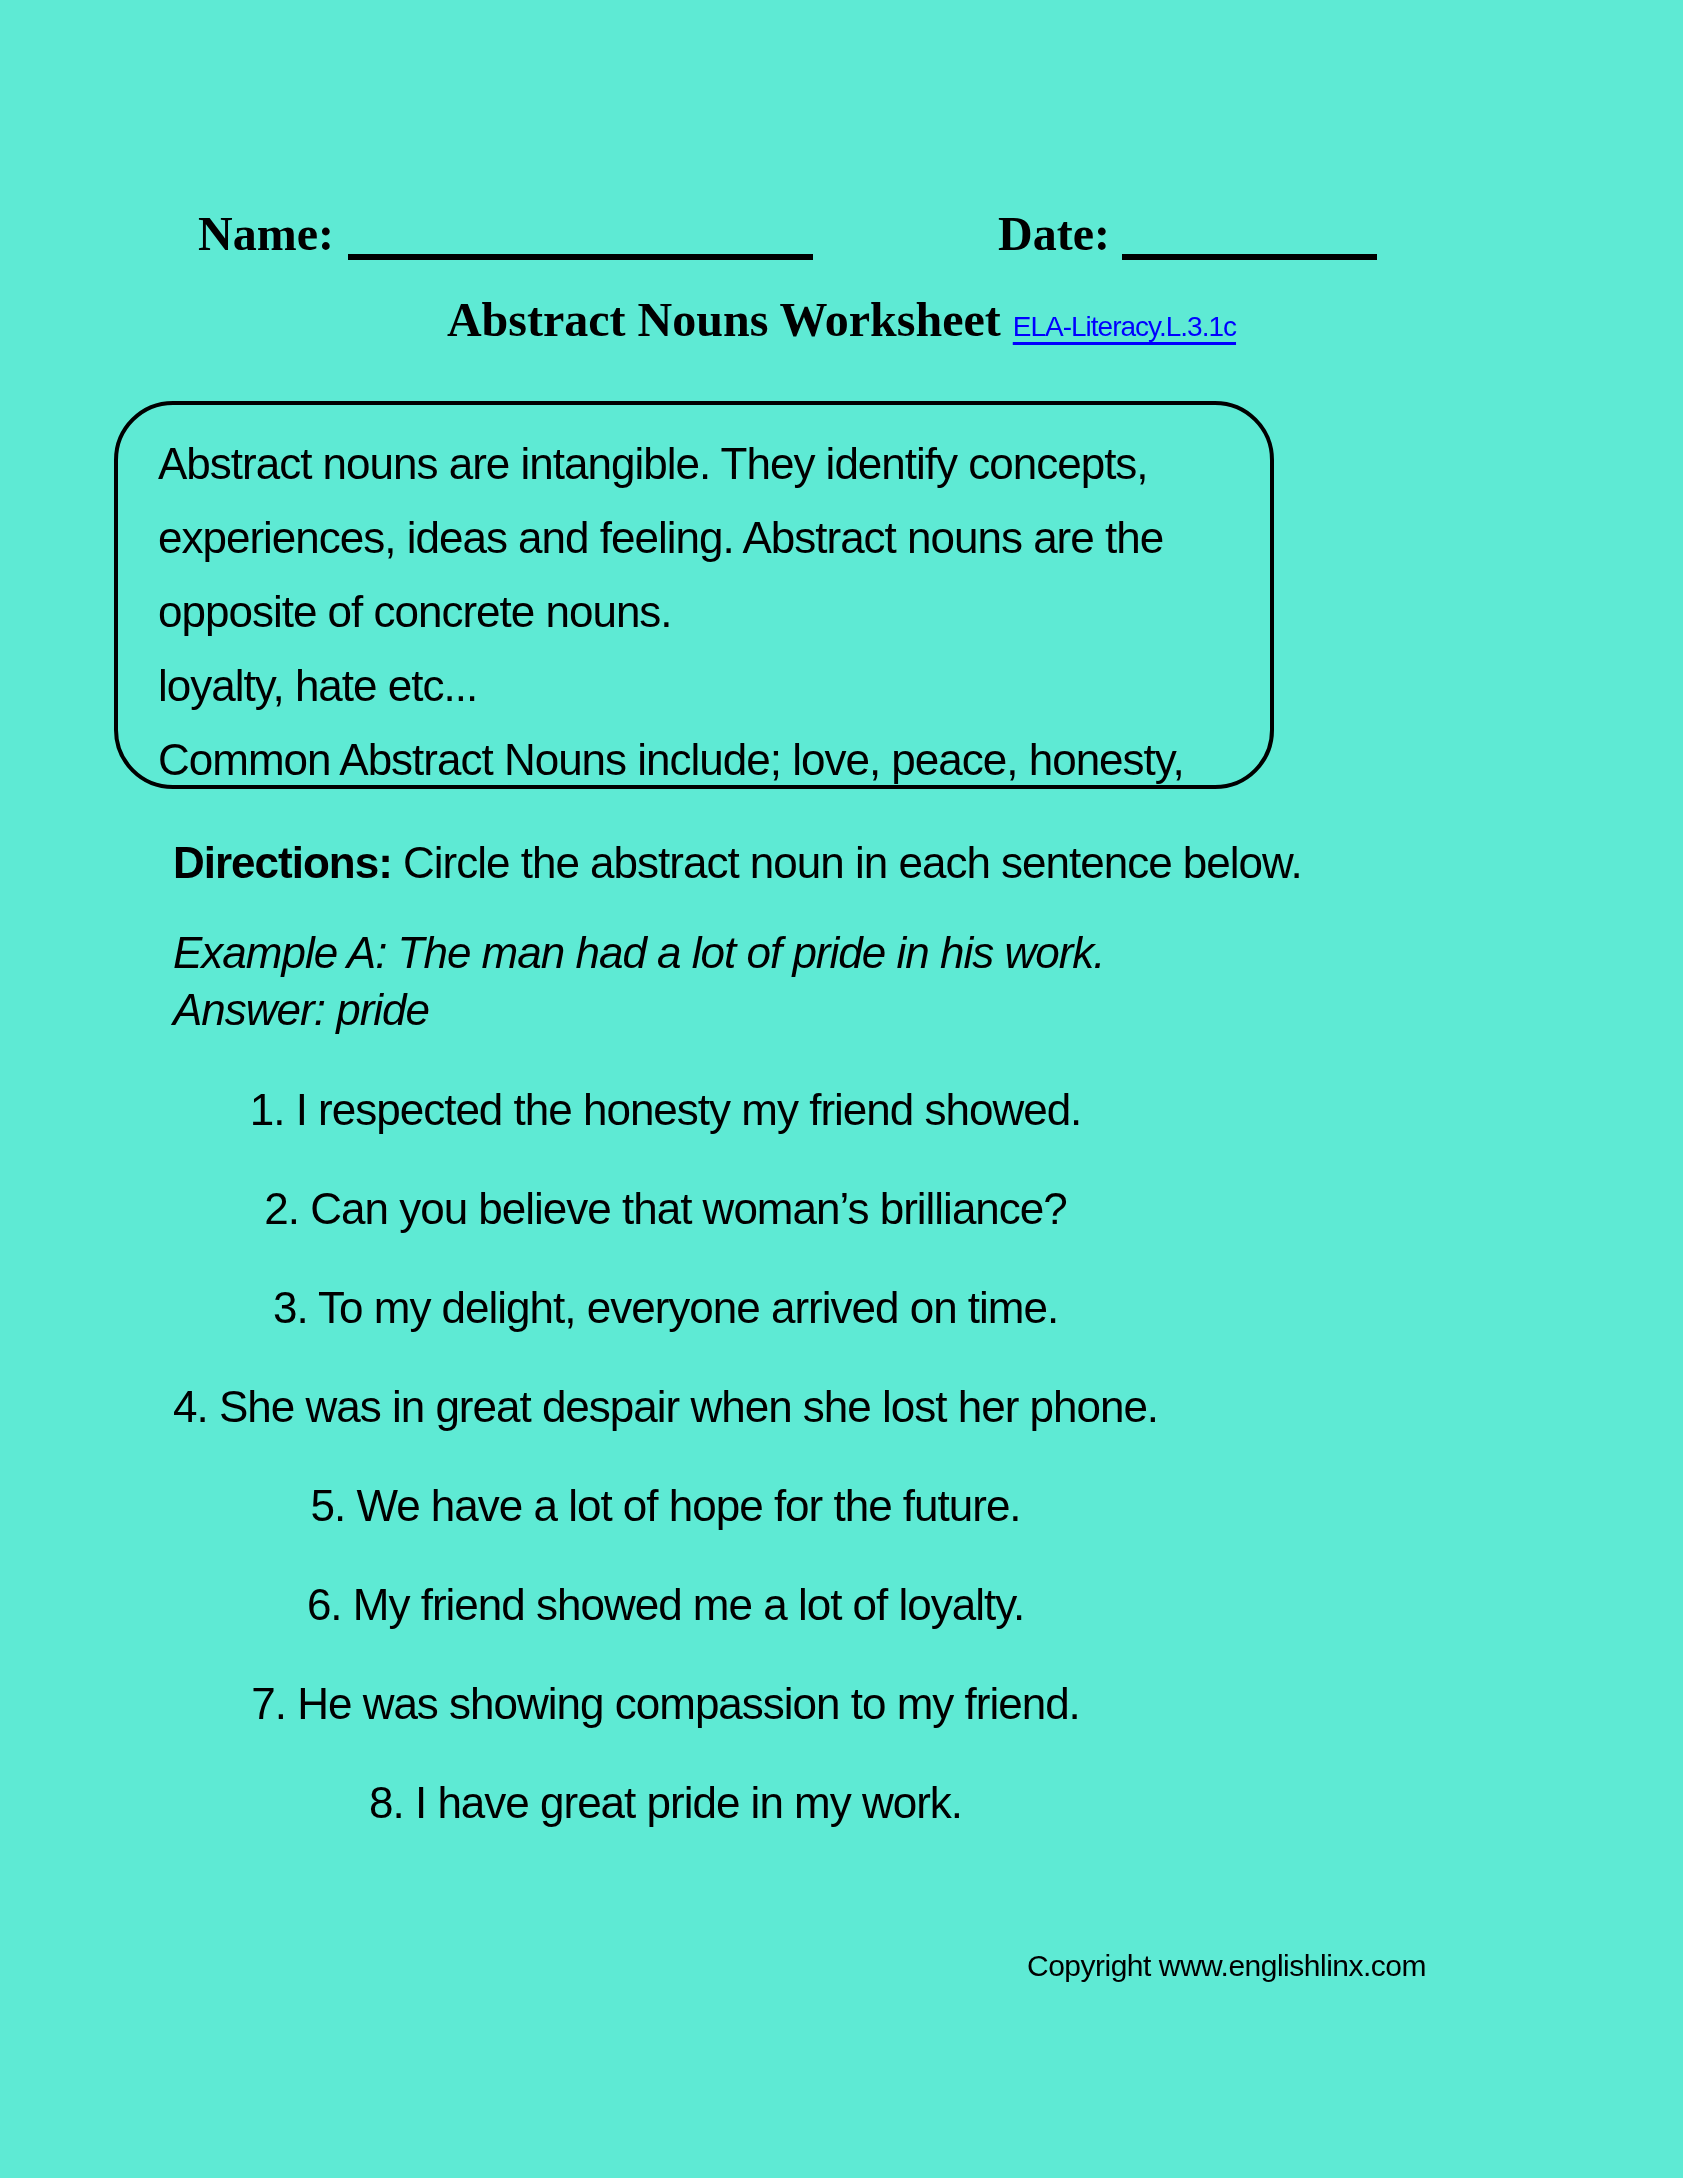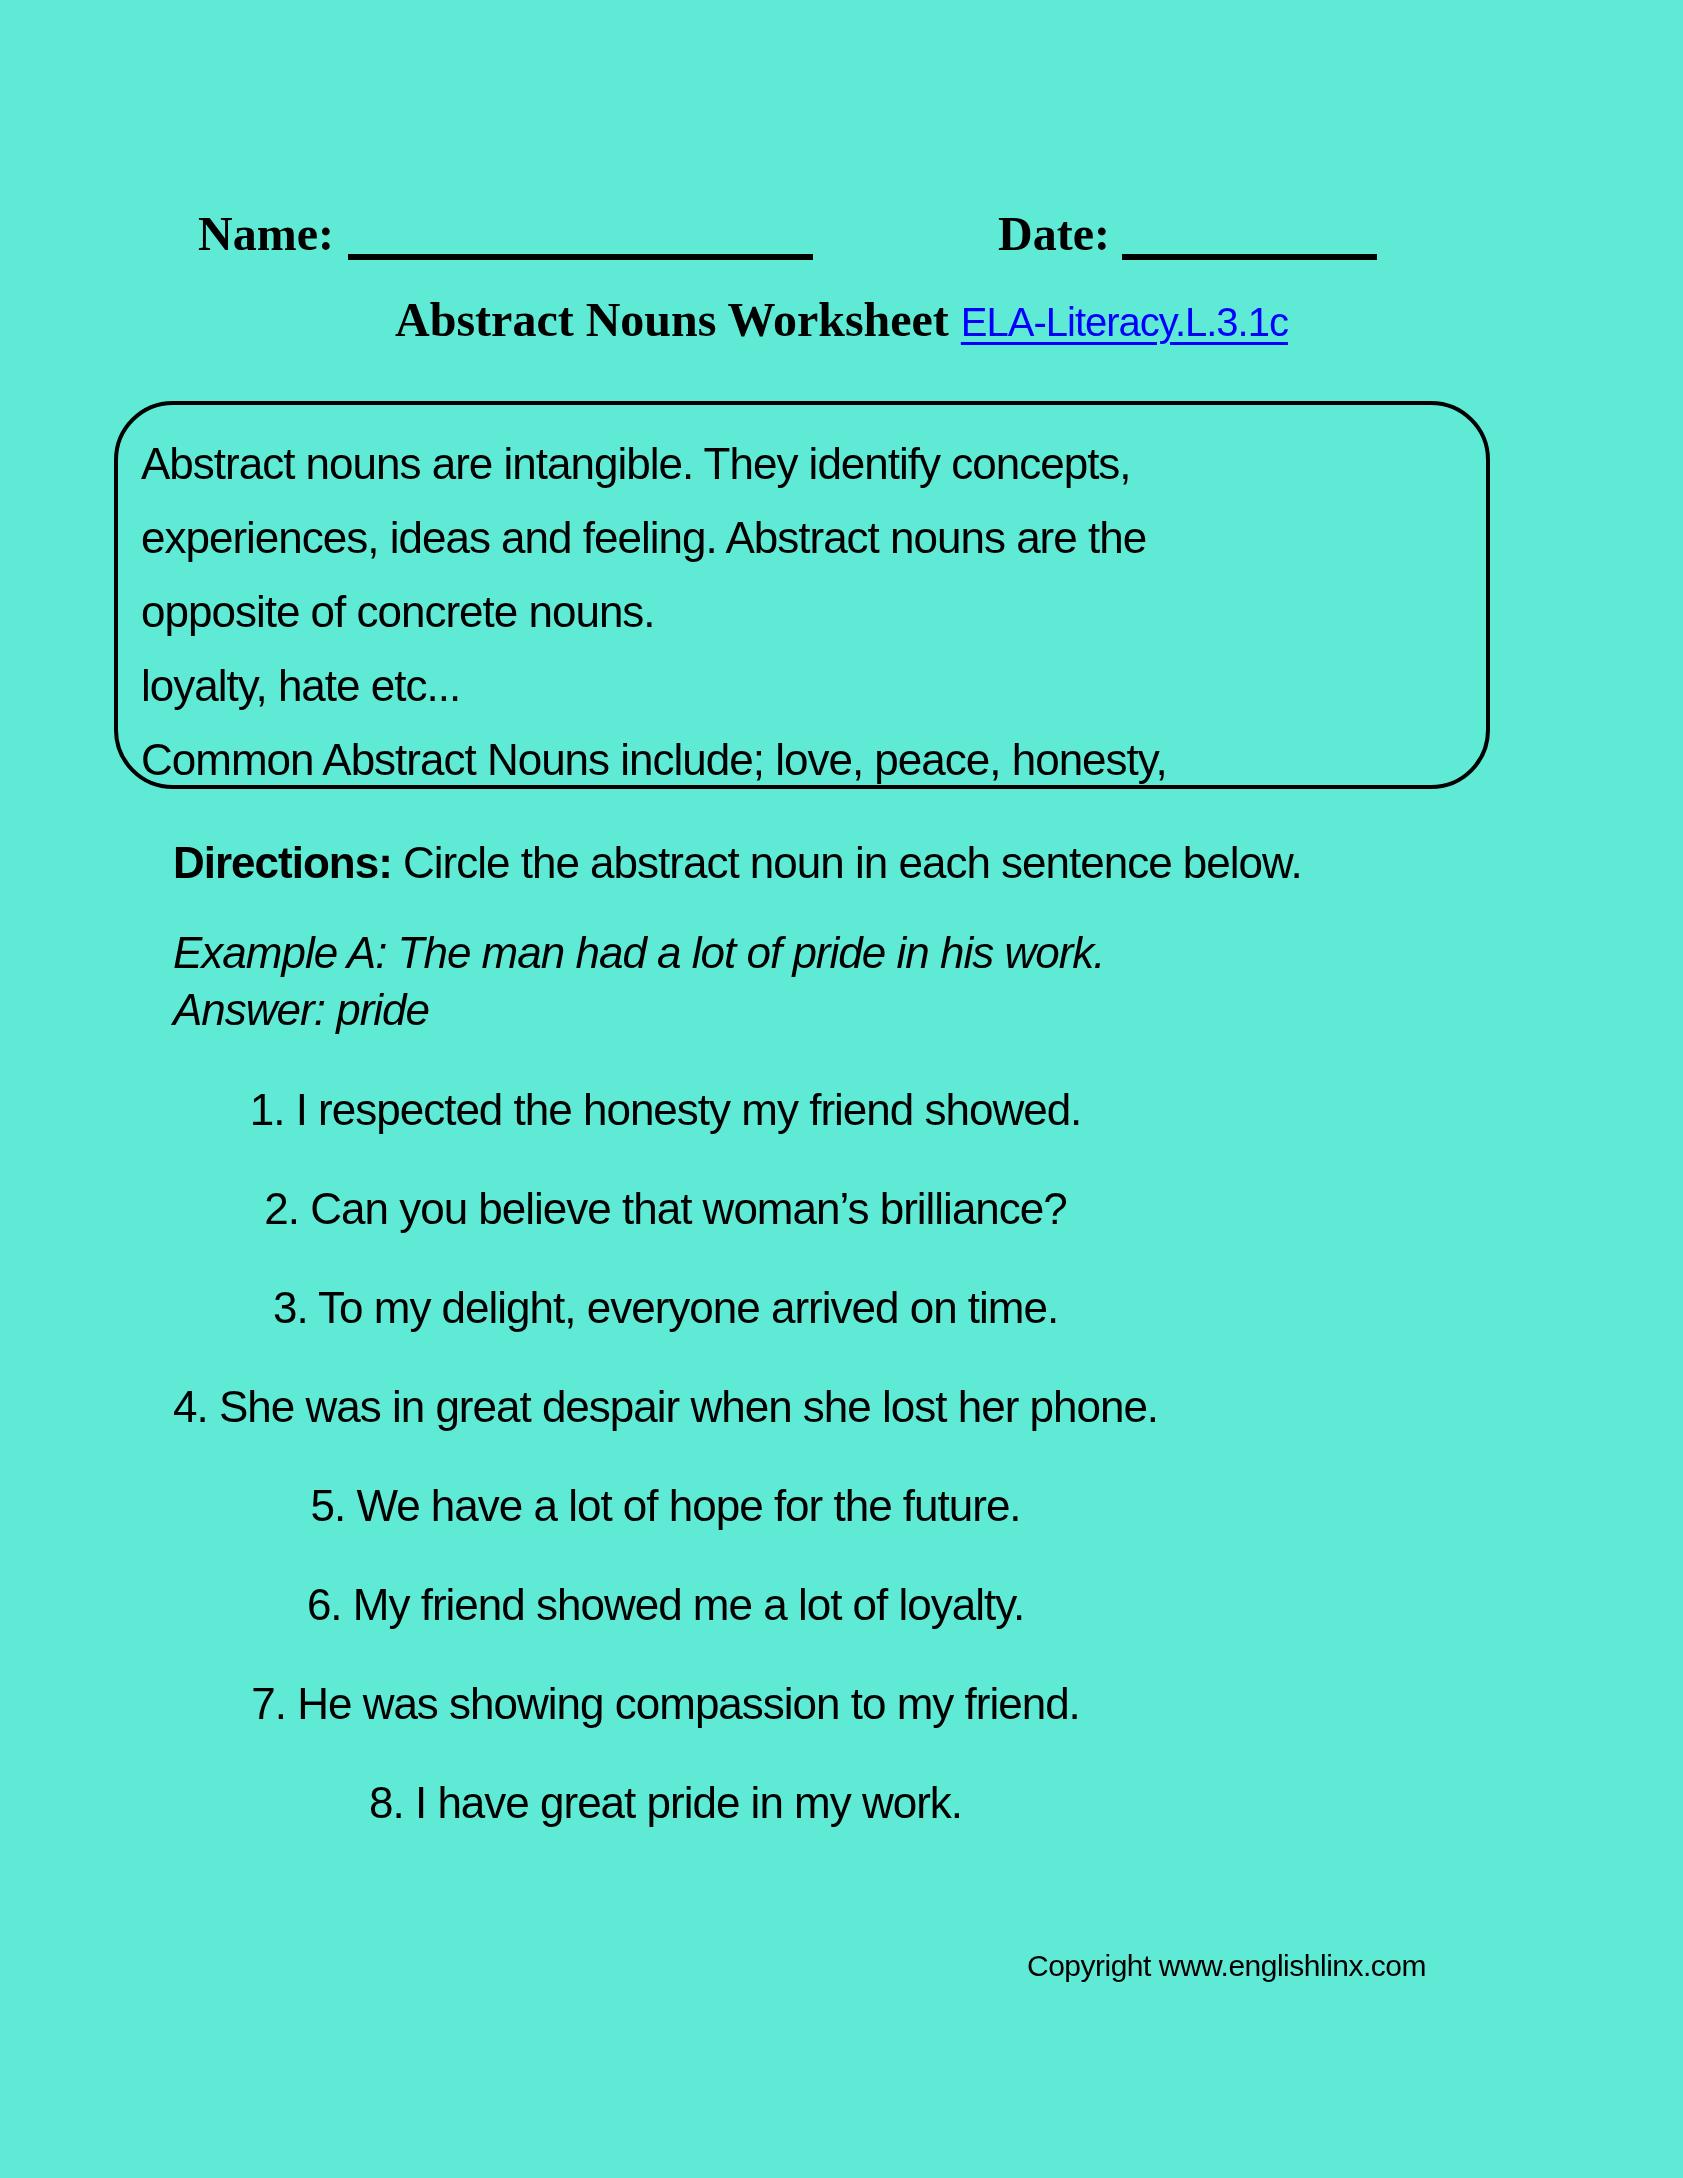--- a/index.html
+++ b/index.html
@@ -42,38 +42,38 @@
     text-align: center;
     font-family: "Liberation Serif", serif;
     font-weight: bold;
     font-size: 48px;
     line-height: 57px;
     white-space: nowrap;
   }
   .title-link {
     font-family: "Liberation Sans", sans-serif;
     font-weight: normal;
-    font-size: 40px;
+    font-size: 28px;
     letter-spacing: -1px;
     color: #0000FF;
     text-decoration: underline;
     text-decoration-thickness: 3px;
     text-underline-offset: 6px;
     cursor: pointer;
   }
 
   
   .info-box {
     position: absolute;
     left: 114px; top: 401px;
-    width: 1376px; height: 388px;
+    width: 1160px; height: 388px;
     box-sizing: border-box;
     border: 4px solid #000;
     border-radius: 59px;
-    padding: 22px 30px 0 23px;
+    padding: 22px 30px 0 40px;
     font-size: 44px;
     letter-spacing: -1px;
     line-height: 74px;
     overflow: hidden;
   }
 
   
   .directions {
     position: absolute;
     left: 173px; top: 835px;

